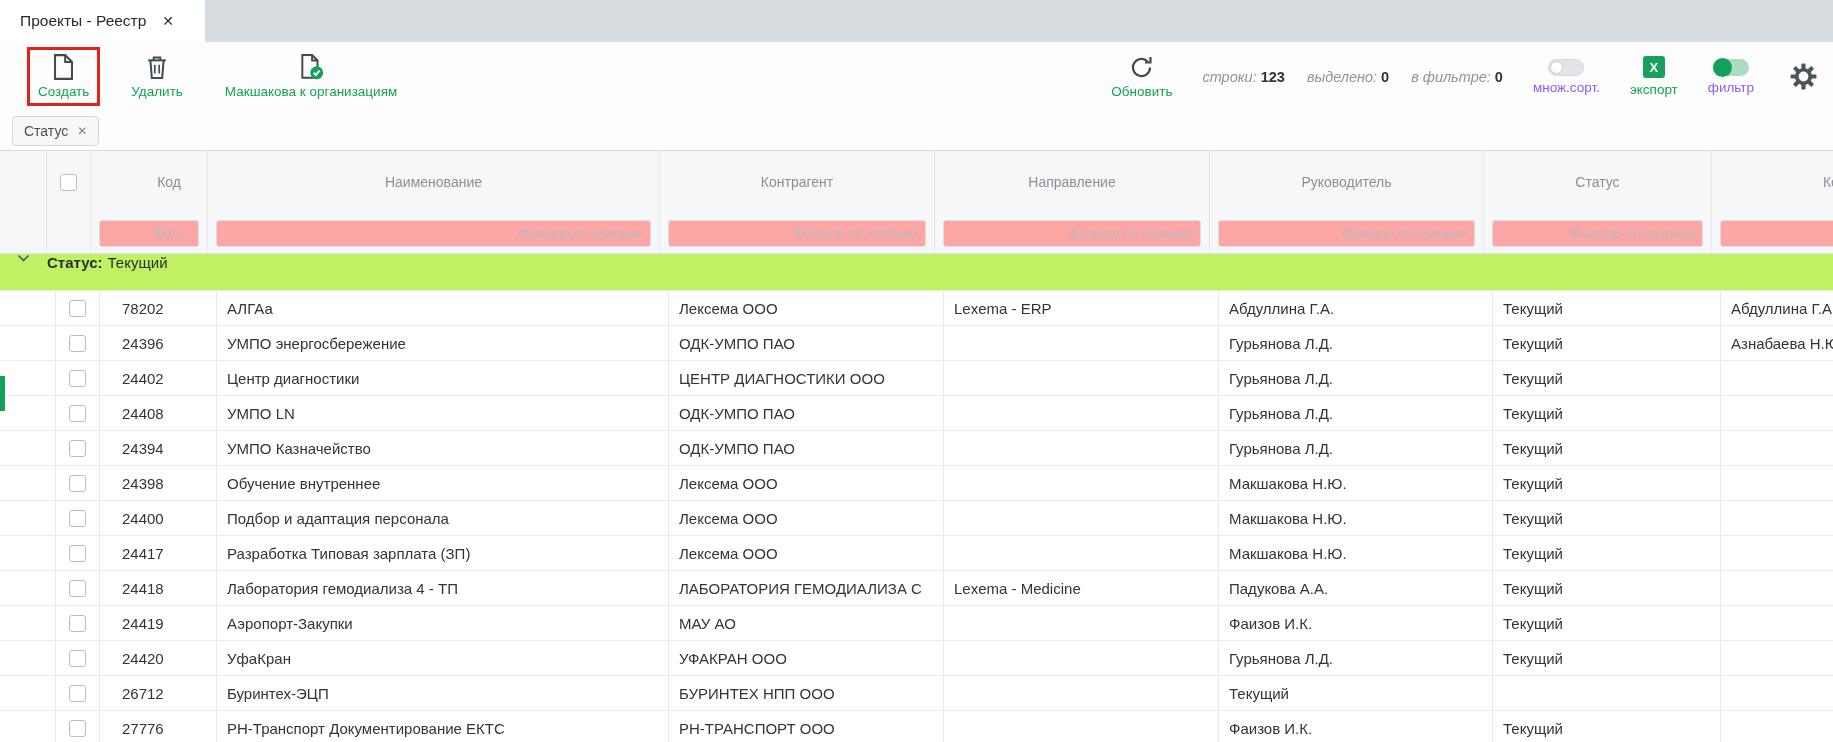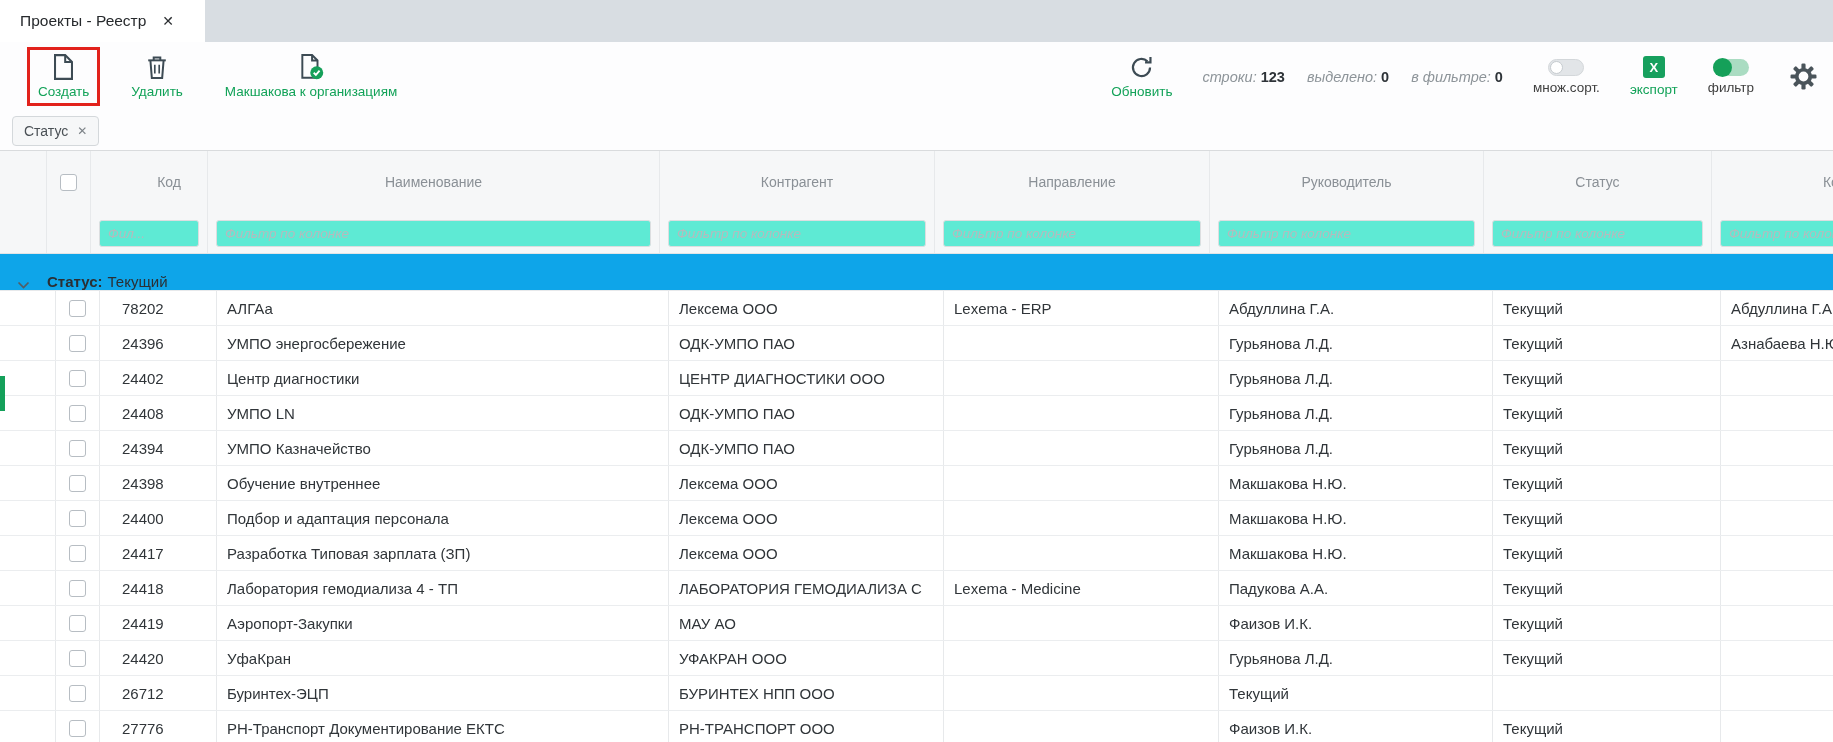--- a/index.html
+++ b/index.html
@@ -13,21 +13,21 @@
   .tab { background:#ffffff; display:flex; align-items:center; padding:0 18px 0 20px; min-width:205px; cursor:pointer; }
   .tab-title { font-size:15.5px; color:#26292c; }
   .tab-close { margin-left:16px; font-size:14px; color:#2b2e31; font-weight:bold; cursor:pointer; }
 
   
   .toolbar { height:69px; background:#fdfdfe; display:flex; align-items:center; padding:0 16px 0 38px; }
   .tb-left { display:flex; align-items:center; gap:42px; }
   .tb-right { margin-left:auto; display:flex; align-items:center; gap:30px; }
   .tb-btn { display:flex; flex-direction:column; align-items:center; gap:4px; cursor:pointer; position:relative; }
   .tb-label { font-size:13.5px; color:#12a258; white-space:nowrap; }
-  .tb-label.dark { color:#404040; }
+  .tb-label.dark { color:#8b5cf6; }
   .red-annotation { position:absolute; inset:-7px -11px; border:3px solid #e2221c; pointer-events:none; }
   .counters { display:flex; align-items:center; gap:22px; }
   .counter { font-size:14.5px; white-space:nowrap; }
   .c-label { color:#8d9499;font-style:italic; }
   .c-value { color:#2e3338; font-weight:bold; }
   .toggle { width:36px; height:17px; border-radius:9px; position:relative; }
   .toggle.off { background:#e2e5e8; border:1px solid #d3d7da; }
   .toggle.off .knob { position:absolute; left:1px; top:1px; width:13px; height:13px; border-radius:50%; background:#ffffff; border:1px solid #c6cbcf; }
   .toggle.on { background:#aadcc2; }
   .toggle.on .knob { position:absolute; left:0px; top:-1px; width:19px; height:19px; border-radius:50%; background:#15a059; }
@@ -44,25 +44,25 @@
   .table { width:1833px; }
   .grid-row { display:grid; grid-template-columns:47px 44px 117px 452px 275px 275px 274px 228px 280px; }
   .grid-row > div { border-right:1px solid #e7e9eb; overflow:hidden; white-space:nowrap; }
   .thead { background:#f6f7f8; border-top:1px solid #d9dbdd; border-bottom:1px solid #e2e4e6; }
   .hrow.labels { height:62px; }
   .hrow.labels > div { display:flex; align-items:center; justify-content:center; }
   .hcell-label { font-size:14px; color:#8a9096; }
   .hrow.labels > div.right { justify-content:flex-end; padding-right:26px; }
   .hrow.filters { height:40px; }
   .hrow.filters > div { display:flex; align-items:center; padding:0 8px; }
-  .hrow.filters input { width:100%; height:27px; border:1px solid #dcdee0; border-radius:3px; background:#5eead4; padding:0 8px; font-size:13.5px; font-family:inherit; color:#333; outline:none; }
+  .hrow.filters input { width:100%; height:27px; border:1px solid #dcdee0; border-radius:3px; background:#fca5a5; padding:0 8px; font-size:13.5px; font-family:inherit; color:#333; outline:none;text-align:right; }
   .hrow.filters input::placeholder { color:#b6babd; font-style:italic; }
   .checkbox { width:17px; height:17px; border:1.5px solid #b7bdc3; border-radius:3px; background:#fff; cursor:pointer; }
 
-  .group-row { height:37px; display:flex; align-items:flex-end; background:#0ea5e9; border-bottom:1px solid #e7e9eb; }
+  .group-row { height:37px; display:flex; align-items:flex-start; background:#bef264; border-bottom:1px solid #e7e9eb; }
   .chev { width:47px; display:flex; justify-content:center; align-items:center; cursor:pointer; }
   .g-label { font-weight:bold; font-size:15px; color:#2b2f33; }
   .g-value { font-size:15px; color:#2b2f33; margin-left:5px; }
 
   .data-row { height:35px; border-bottom:1px solid #ebedef; cursor:pointer; background:#fff;padding-left:9px; }
   .data-row > div { display:flex; align-items:center; }
   .cell { font-size:15px; color:#303539; padding-left:10px; }
   .cell.code { padding-left:22px; }
   .cell.chk { justify-content:center; padding-left:0; }
   .cell.empty { padding-left:0; }

